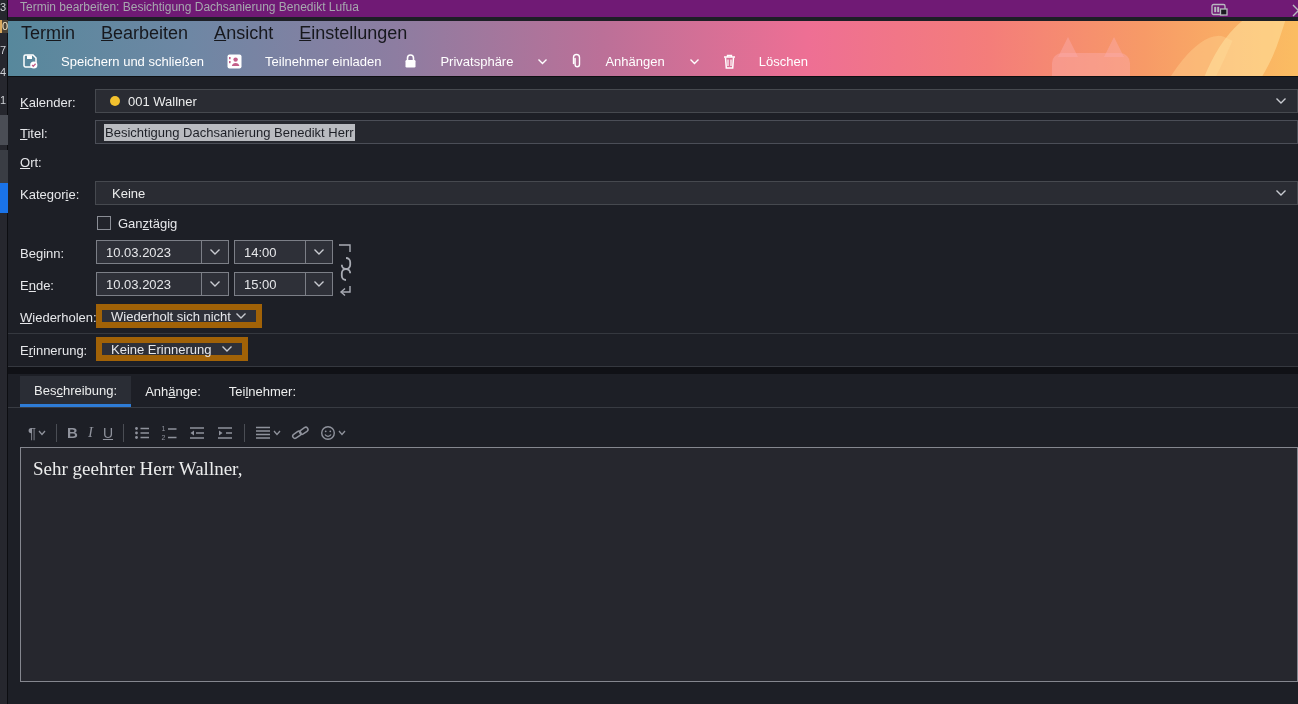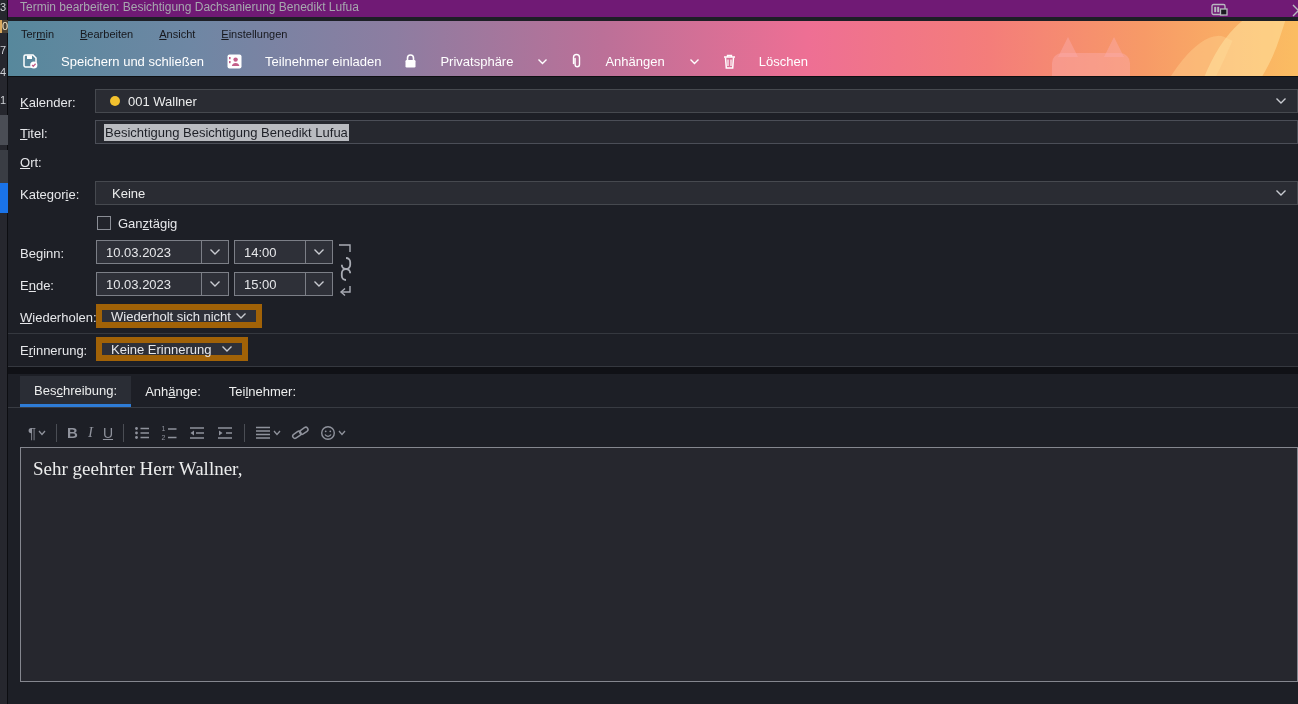--- a/index.html
+++ b/index.html
@@ -24,21 +24,21 @@
     position:absolute; left:0; top:21px; right:0; height:56px; overflow:hidden;
     background:linear-gradient(to right,#57889c 0%,#6e87a4 14%,#8d7da1 30%,#bb7098 46%,#ee6f94 62%,#f47d7a 76%,#f79a67 88%,#fbbd62 100%);
     border-bottom:1px solid #0e0f12;
   }
   .flame { position:absolute; border-radius:80% 0 80% 0; pointer-events:none; }
   .flame1 { right:28px; top:-18px; width:60px; height:120px; background:rgba(255,225,160,.55); transform:rotate(18deg); }
   .flame2 { right:86px; top:6px; width:44px; height:110px; background:rgba(255,215,150,.38); transform:rotate(24deg); }
   .foxhead { position:absolute; right:168px; top:32px; width:78px; height:60px; background:rgba(250,170,170,.45); border-radius:10px 10px 50% 50%; }
   .foxear { position:absolute; width:0; height:0; border-left:10px solid transparent; border-right:10px solid transparent; border-bottom:20px solid rgba(250,170,170,.45); top:-16px; }
   .menubar { position:relative; display:flex; gap:26px; padding:4px 0 3px 13px; height:24px; align-items:center; }
-  .menu-item { font-size:11px; color:#17181d; cursor:default; white-space:nowrap; }
+  .menu-item { font-size:18px; color:#17181d; cursor:default; white-space:nowrap; }
   .toolbar { position:relative; display:flex; align-items:center; height:32px; padding-left:6px; }
   .tb-btn { display:flex; align-items:center; gap:22px; color:#ffffff; font-size:13px; padding:4px 8px; white-space:nowrap; }
   .tb-btn + .tb-btn { margin-left:6px; }
   .tb-chev { margin-left:2px; }
   
   .form-label { position:absolute; left:12px; font-size:13px; color:#e6e7ea; white-space:nowrap; }
   .field { position:absolute; height:24px; background:#26282f; border:1px solid #4b4e57; font-size:13px; color:#eceded; display:flex; align-items:center; }
   .field.menulist { background:#2a2c33; border-color:#46494f; }
   .chev-right { position:absolute; right:10px; top:7px; }
   .cal-dot { width:10px; height:10px; border-radius:50%; margin:0 8px 0 14px; flex:0 0 auto; }
@@ -191,21 +191,21 @@
       <span>001 Wallner</span>
       <span class="chev-right">
         <svg width="12" height="8" viewBox="0 0 12 8">
             <path d="M1.5 1.5 L6 6 L10.5 1.5" fill="none" stroke="#c9cbd1" stroke-width="1.4"></path>
           </svg>
       </span>
     </div>
 
     <span class="form-label" style="top:126px"><u>T</u>itel:</span>
     <div class="field input-pad" style="left:87px; top:120px; right:0;">
-      <span class="sel-text">Besichtigung Besichtigung Benedikt Lufua</span>
+      <span class="sel-text">Besichtigung Dachsanierung Benedikt Herr</span>
     </div>
 
     <span class="form-label" style="top:155px"><u>O</u>rt:</span>
 
     <span class="form-label" style="top:187px">Kategor<u>i</u>e:</span>
     <div class="field menulist input-pad" style="left:87px; top:181px; right:0; padding-left:16px;">
       <span>Keine</span>
       <span class="chev-right">
         <svg width="12" height="8" viewBox="0 0 12 8">
             <path d="M1.5 1.5 L6 6 L10.5 1.5" fill="none" stroke="#c9cbd1" stroke-width="1.4"></path>

